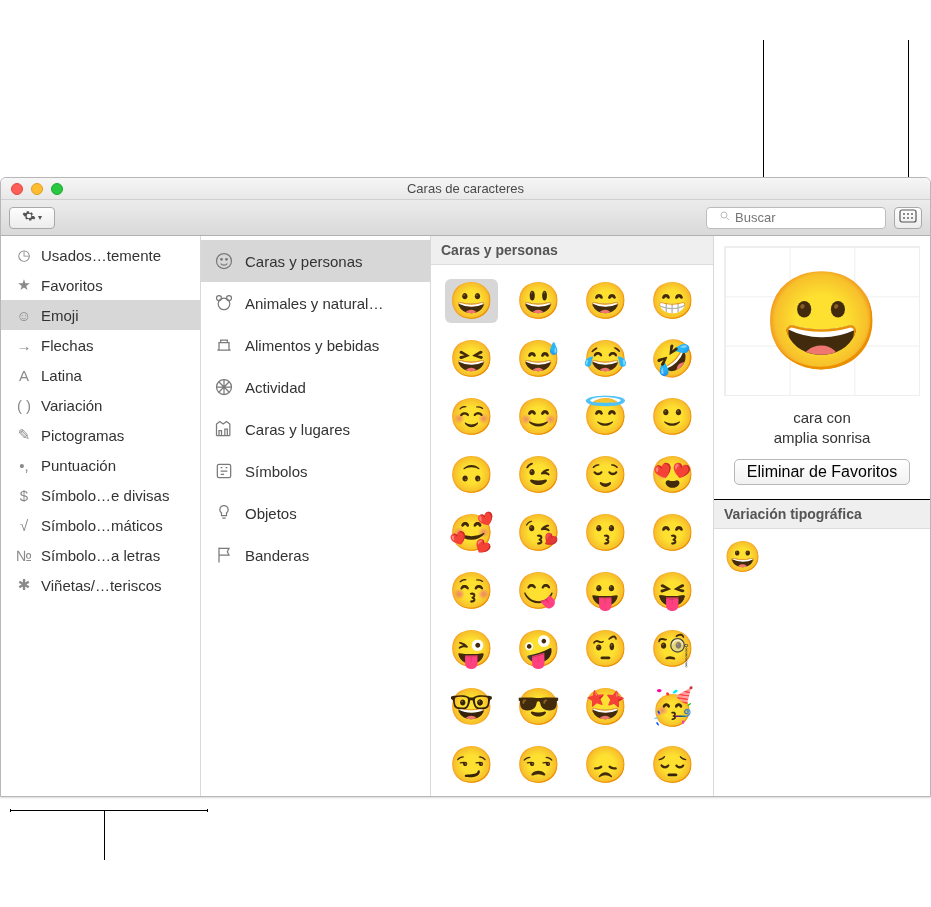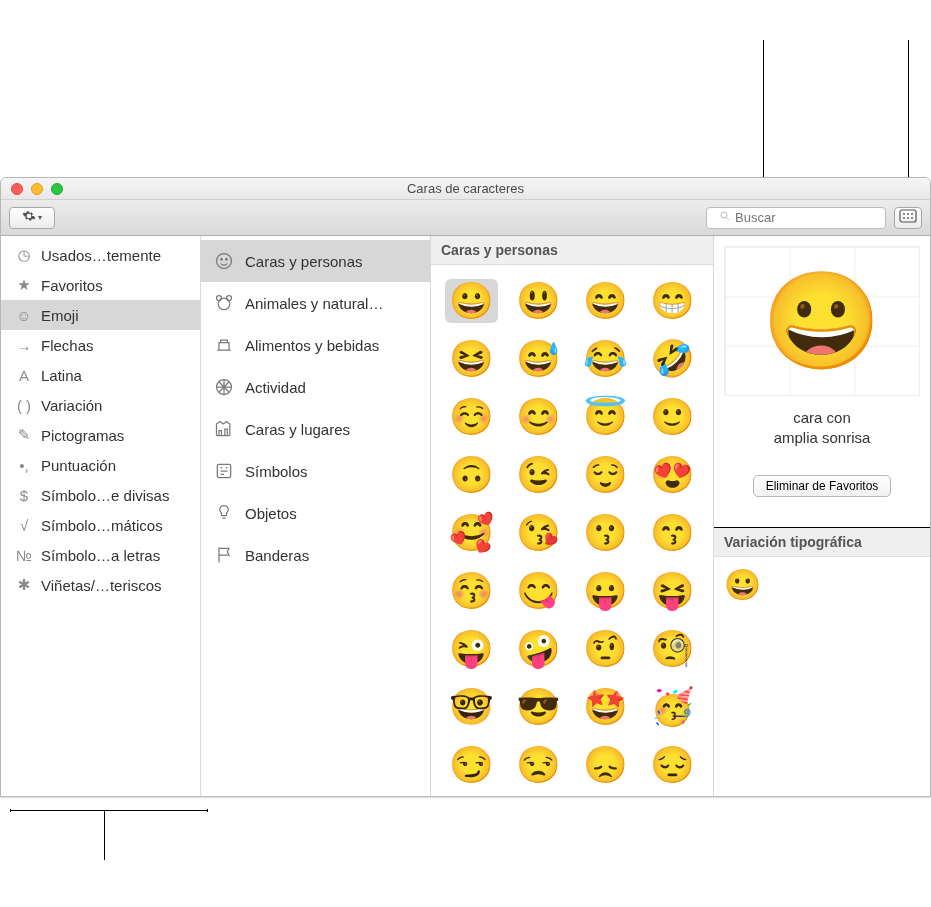--- a/index.html
+++ b/index.html
@@ -121,21 +121,21 @@
     position:absolute;inset:0;
     background-image:
       linear-gradient(#eee 1px,transparent 1px),
       linear-gradient(90deg,#eee 1px,transparent 1px);
     background-size:33.33% 33.33%;
     border:1px solid #eee;
   }
   .preview-emoji{font-size:96px;line-height:1;position:relative;}
   .emoji-name{text-align:center;font-size:15px;color:#333;padding:8px 12px 10px;line-height:1.35;}
   .fav-btn{
-    margin:16px auto;padding:3px 12px;font-size:12px;border:1px solid #b8b8b8;border-radius:5px;
+    margin:0 auto;padding:3px 12px;font-size:16px;border:1px solid #b8b8b8;border-radius:5px;
     background:linear-gradient(#fff,#f1f1f1);display:block;cursor:default;
   }
   .var-header{
     margin-top:14px;padding:6px 10px;font-weight:600;font-size:14px;color:#555;
     background:#efefef;border-top:1px solid #000000;border-bottom:1px solid #dcdcdc;
   }
   .var-grid{padding:10px;}
   .var-cell{font-size:30px;cursor:default;}
 </style>
 </head>

